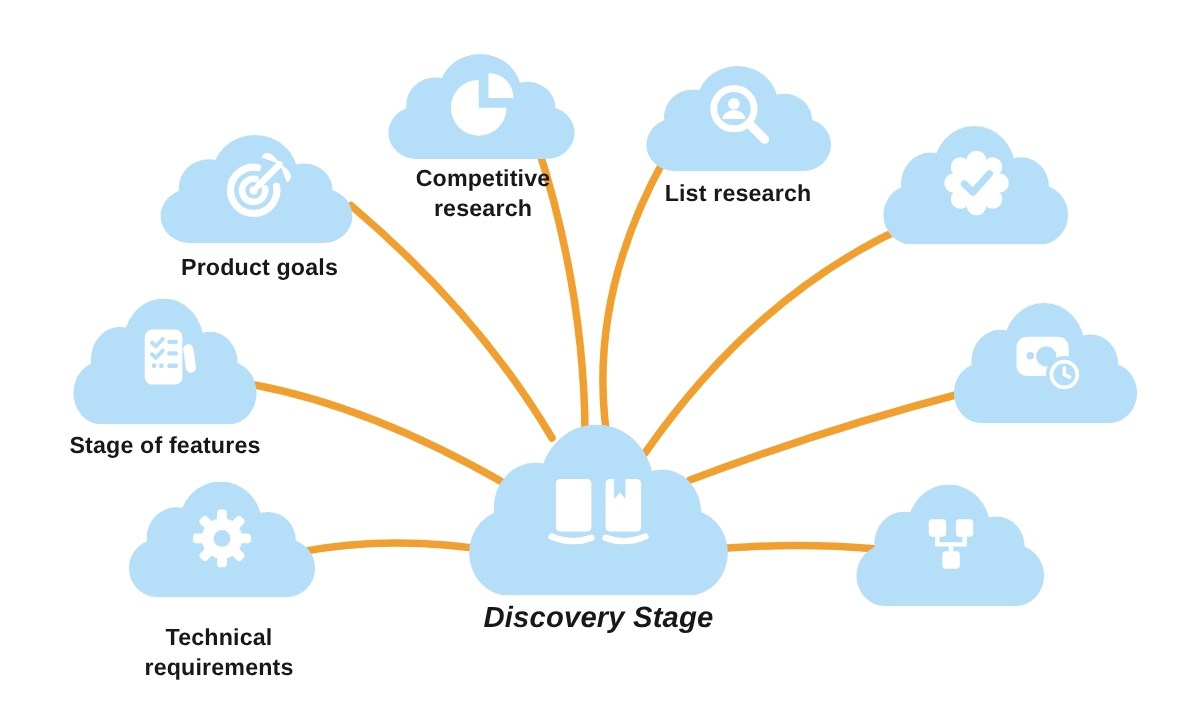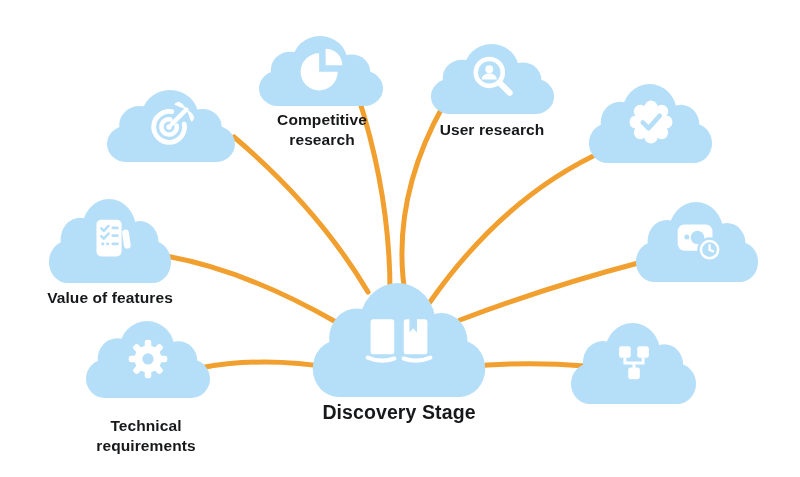--- a/index.html
+++ b/index.html
@@ -9,21 +9,21 @@
   }
   .connectors{position:absolute;left:0;top:0;z-index:0;}
   .connectors path{fill:none;stroke:#F1A02F;stroke-width:5;stroke-linecap:round;}
   .node{position:absolute;z-index:1;}
   .node .cloud{position:absolute;left:0;top:0;width:100%;height:100%;fill:#B5DEF8;}
   .node .icon{position:absolute;left:50%;top:48%;transform:translate(-50%,-50%);}
   .label{
     position:absolute;z-index:2;text-align:center;color:#17181A;
     font-weight:700;font-size:15.5px;line-height:1.28;letter-spacing:.1px;
   }
-  .center-label{font-size:19.5px;line-height:1.25;}
+  .center-label{font-size:19.5px;line-height:1.25;font-style:italic;}
   .defs{position:absolute;width:0;height:0;overflow:hidden;}
 </style>
 </head>
 <body>
 
 <svg class="defs" aria-hidden="true">
   <defs>
     <symbol id="cloud-shape" viewBox="0 0 130 76">
       <rect x="2" y="38" width="126" height="38" rx="19"></rect>
       <circle cx="34" cy="37" r="20"></circle>
@@ -52,20 +52,21 @@
       </svg>
     <svg class="icon" width="54" height="54" viewBox="0 0 56 56">
       <path d="M41.8 27.2 A16 16 0 1 1 28.8 14.2" fill="none" stroke="#fff" stroke-width="5" stroke-linecap="round"></path>
       <path d="M33.9 28.6 A8 8 0 1 1 27.4 22.1" fill="none" stroke="#fff" stroke-width="4.6" stroke-linecap="round"></path>
       <circle cx="26" cy="30" r="2.8" fill="#fff"></circle>
       <line x1="29" y1="27" x2="44" y2="12" stroke="#fff" stroke-width="4.5" stroke-linecap="round"></line>
       <path d="M44 12 C40 3.5 33.5 2 31.5 7 C36 9 40 10 44 12 Z" fill="#fff"></path>
       <path d="M44 12 C52.5 16 54 22.5 49 24.5 C47 20 46 16 44 12 Z" fill="#fff"></path>
     </svg>
   </div>
+  <div class="label" style="left:98px;top:169px;width:150px">Product goals</div>
 
   <div class="node" style="left:257px;top:36px;width:128px;height:70px">
     <svg class="cloud" viewBox="0 0 130 76" preserveAspectRatio="none">
         <use href="#cloud-shape" width="130" height="76"></use>
       </svg>
     <svg class="icon" width="52" height="52" viewBox="0 0 56 56">
       <path d="M26 30 L26 10 A20 20 0 1 0 46 30 Z" fill="#fff"></path>
       <path d="M33 23 L33 5 A18 18 0 0 1 51 23 Z" fill="#fff"></path>
     </svg>
   </div>
@@ -75,21 +76,21 @@
     <svg class="cloud" viewBox="0 0 130 76" preserveAspectRatio="none">
         <use href="#cloud-shape" width="130" height="76"></use>
       </svg>
     <svg class="icon" width="52" height="52" viewBox="0 0 56 56">
       <circle cx="24" cy="22" r="14.5" fill="none" stroke="#fff" stroke-width="5"></circle>
       <line x1="35.5" y1="33.5" x2="46" y2="44" stroke="#fff" stroke-width="6.5" stroke-linecap="round"></line>
       <circle cx="24" cy="18.5" r="4.2" fill="#fff"></circle>
       <path d="M15.8 29.5 a8.2 6.5 0 0 1 16.4 0 Z" fill="#fff"></path>
     </svg>
   </div>
-  <div class="label" style="left:422px;top:120px;width:140px">User research</div>
+  <div class="label" style="left:422px;top:120px;width:140px">List research</div>
 
   <div class="node" style="left:587px;top:84px;width:127px;height:79px">
     <svg class="cloud" viewBox="0 0 130 76" preserveAspectRatio="none">
         <use href="#cloud-shape" width="130" height="76"></use>
       </svg>
     <svg class="icon" width="56" height="56" viewBox="0 0 58 58">
       <g fill="#fff">
         <circle cx="44.5" cy="29" r="6.8"></circle>
           <circle cx="40" cy="40" r="6.8"></circle>
         <circle cx="29" cy="44.5" r="6.8"></circle>
@@ -113,21 +114,21 @@
       <rect x="42.5" y="19" width="7" height="20" rx="3.5" fill="#fff" transform="rotate(-8 46 29)"></rect>
       <polyline points="20,18 22.6,20.6 27.5,15.5" fill="none" stroke="#B5DEF8" stroke-width="2.6" stroke-linecap="round" stroke-linejoin="round"></polyline>
       <rect x="30.5" y="16" width="7.5" height="3" rx="1.5" fill="#B5DEF8"></rect>
       <polyline points="20,26 22.6,28.6 27.5,23.5" fill="none" stroke="#B5DEF8" stroke-width="2.6" stroke-linecap="round" stroke-linejoin="round"></polyline>
       <rect x="30.5" y="24" width="7.5" height="3" rx="1.5" fill="#B5DEF8"></rect>
       <rect x="20" y="32.5" width="3" height="3" rx="1" fill="#B5DEF8"></rect>
       <rect x="25" y="32.5" width="3" height="3" rx="1" fill="#B5DEF8"></rect>
       <rect x="30.5" y="32.5" width="7.5" height="3" rx="1.5" fill="#B5DEF8"></rect>
     </svg>
   </div>
-  <div class="label" style="left:35px;top:288px;width:150px">Value of features</div>
+  <div class="label" style="left:35px;top:288px;width:150px">Stage of features</div>
 
   <div class="node" style="left:634px;top:202px;width:126px;height:80px">
     <svg class="icon" width="58" height="58" viewBox="0 0 60 60" style="z-index:1"></svg>
     <svg class="cloud" viewBox="0 0 130 76" preserveAspectRatio="none">
         <use href="#cloud-shape" width="130" height="76"></use>
       </svg>
     <svg class="icon" width="58" height="58" viewBox="0 0 60 60">
       <rect x="10" y="14" width="36" height="27" rx="7" fill="#fff"></rect>
       <circle cx="19.5" cy="27" r="2.6" fill="#B5DEF8"></circle>
       <circle cx="30.5" cy="27.5" r="7" fill="#B5DEF8"></circle>

